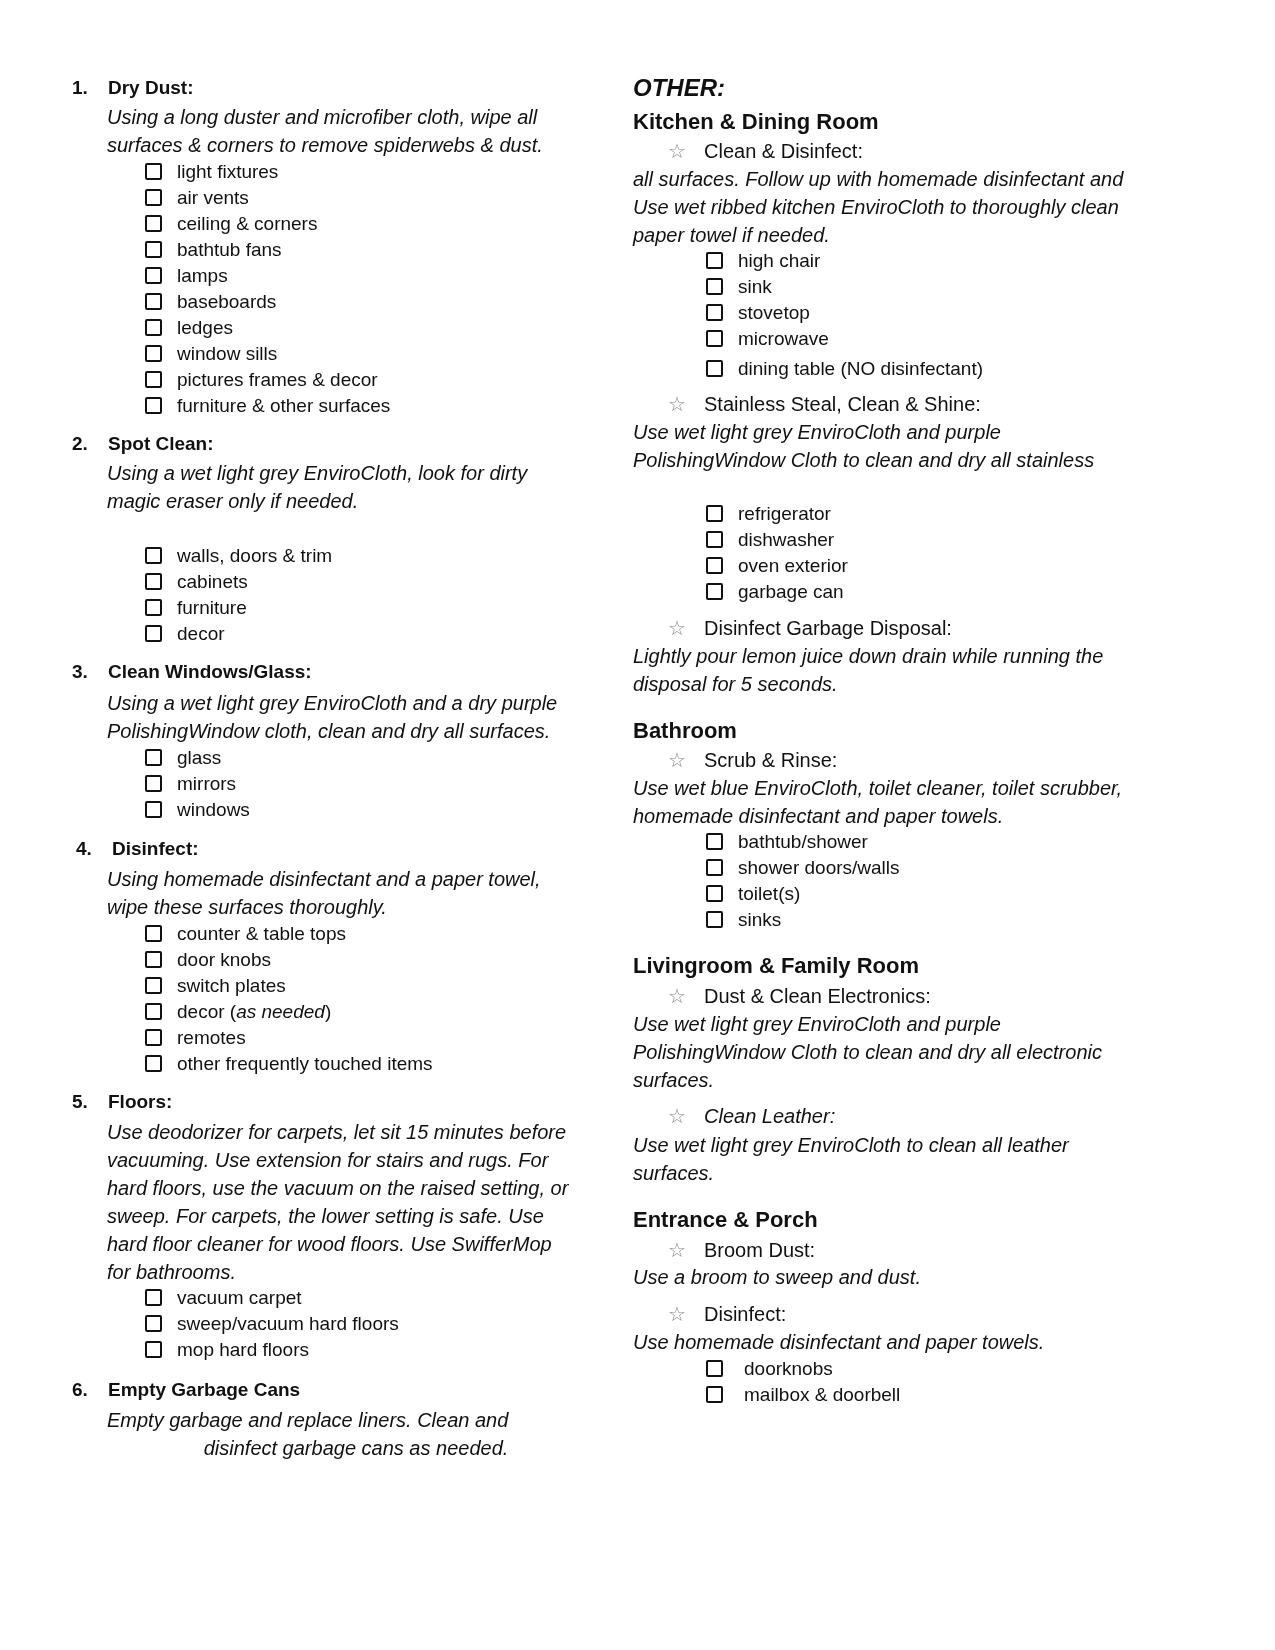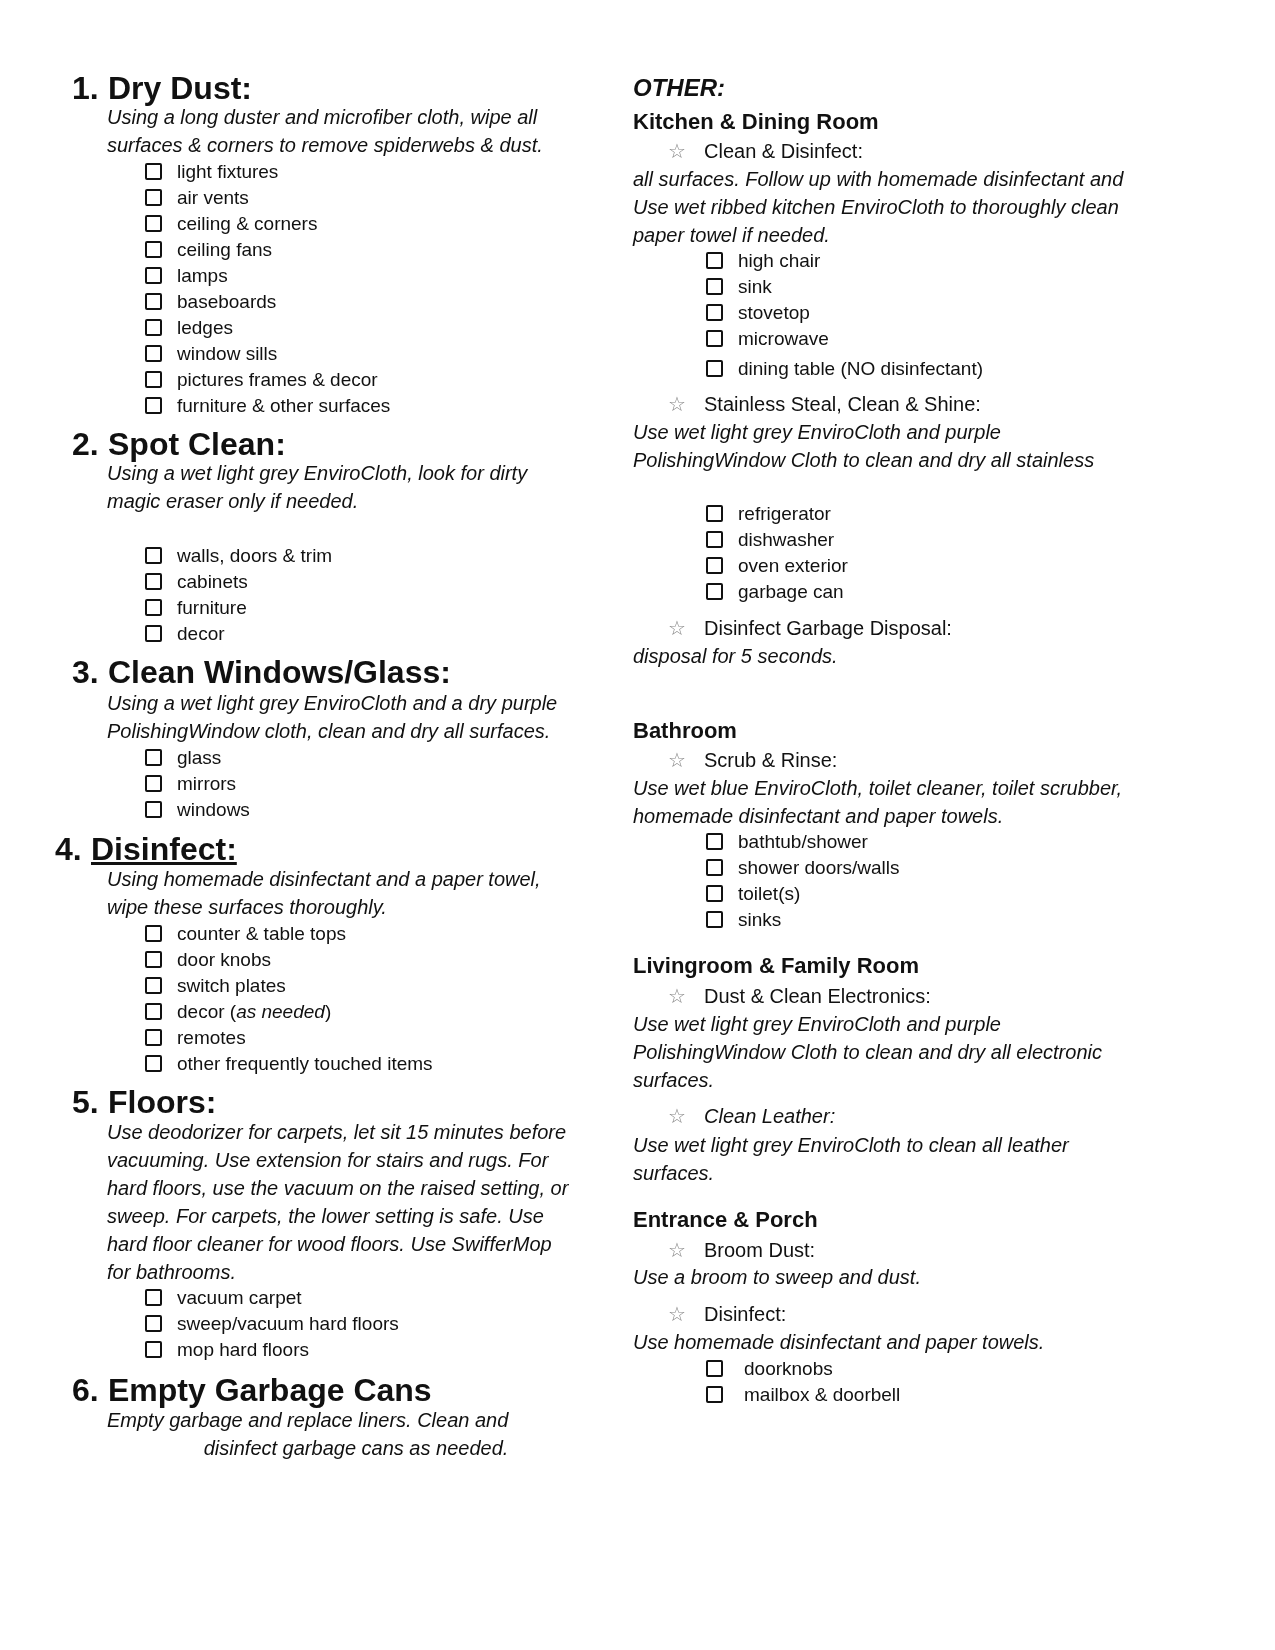--- a/index.html
+++ b/index.html
@@ -1,19 +1,19 @@
 <!DOCTYPE html>
 <html><head>
 <meta charset="utf-8">
 <style>
   html, body { margin:0; padding:0; background:#ffffff; }
   body { width:1275px; height:1650px; position:relative; overflow:hidden;
          font-family:"Liberation Sans", sans-serif; color:#111; }
   .abs { position:absolute; white-space:nowrap; }
-  .h1 { font-weight:bold; font-size:32px; line-height:30px; }
+  .h1 { font-weight:bold; font-size:19px; line-height:30px; }
   .num { width:36px; display:inline-block; }
   .desc { font-style:italic; font-size:20px; line-height:28px; }
   .item { font-size:19px; line-height:26px; }
   .cb { display:inline-block; width:13px; height:13px; border:2.5px solid #111; border-radius:2px;
         vertical-align:middle; margin-right:15px; position:relative; top:-1px; }
   .sect { font-weight:bold; font-size:22px; line-height:28px; }
   .other { font-weight:bold; font-style:italic; font-size:24px; line-height:30px; }
   .task { font-size:20px; line-height:26px; }
   .star { display:inline-block; width:22px; margin-right:14px; color:#888; font-size:20px; }
   .ital { font-style:italic; }
@@ -23,21 +23,21 @@
 
 <div class="abs h1" style="left:72px;top:73px;"><span class="num">1.</span><span>Dry Dust:</span></div>
 <div class="abs desc" style="left:107px;top:103px;">
     <div>Using a long duster and microfiber cloth, wipe all</div>
     <div>surfaces &amp; corners to remove spiderwebs &amp; dust.</div>
   </div>
 <div class="abs item" style="left:145px;top:159px;">
   <div><span class="cb"></span><span>light fixtures</span></div>
   <div><span class="cb"></span><span>air vents</span></div>
   <div><span class="cb"></span><span>ceiling &amp; corners</span></div>
-  <div><span class="cb"></span><span>ceiling fans</span></div>
+  <div><span class="cb"></span><span>bathtub fans</span></div>
   <div><span class="cb"></span><span>lamps</span></div>
   <div><span class="cb"></span><span>baseboards</span></div>
   <div><span class="cb"></span><span>ledges</span></div>
   <div><span class="cb"></span><span>window sills</span></div>
   <div><span class="cb"></span><span>pictures frames &amp; decor</span></div>
   <div><span class="cb"></span><span>furniture &amp; other surfaces</span></div>
 </div>
 
 <div class="abs h1" style="left:72px;top:429px;"><span class="num">2.</span><span>Spot Clean:</span></div>
 <div class="abs desc" style="left:107px;top:459px;">
@@ -55,21 +55,21 @@
 <div class="abs desc" style="left:107px;top:689px;">
     <div>Using a wet light grey EnviroCloth and a dry purple</div>
     <div>PolishingWindow cloth, clean and dry all surfaces.</div>
   </div>
 <div class="abs item" style="left:145px;top:745px;">
   <div><span class="cb"></span><span>glass</span></div>
   <div><span class="cb"></span><span>mirrors</span></div>
   <div><span class="cb"></span><span>windows</span></div>
 </div>
 
-<div class="abs h1" style="left:55px;top:834px;text-decoration:underline;"><span class="num">4.</span><span>Disinfect:</span></div>
+<div class="abs h1" style="left:76px;top:834px;"><span class="num">4.</span><span>Disinfect:</span></div>
 <div class="abs desc" style="left:107px;top:865px;">
     <div>Using homemade disinfectant and a paper towel,</div>
     <div>wipe these surfaces thoroughly.</div>
   </div>
 <div class="abs item" style="left:145px;top:921px;">
   <div><span class="cb"></span><span>counter &amp; table tops</span></div>
   <div><span class="cb"></span><span>door knobs</span></div>
   <div><span class="cb"></span><span>switch plates</span></div>
   <div><span class="cb"></span><span>decor (</span><span class="ital">as needed</span><span>)</span></div>
   <div><span class="cb"></span><span>remotes</span></div>
@@ -119,20 +119,21 @@
   <div>PolishingWindow Cloth to clean and dry all stainless</div>
 </div>
 <div class="abs item" style="left:706px;top:501px;">
   <div><span class="cb"></span><span>refrigerator</span></div>
   <div><span class="cb"></span><span>dishwasher</span></div>
   <div><span class="cb"></span><span>oven exterior</span></div>
   <div><span class="cb"></span><span>garbage can</span></div>
 </div>
 <div class="abs task" style="left:668px;top:615px;"><span class="star">☆</span><span>Disinfect Garbage Disposal:</span></div>
 <div class="abs desc" style="left:633px;top:642px;">
+  <div>Lightly pour lemon juice down drain while running the</div>
   <div>disposal for 5 seconds.</div>
 </div>
 
 <div class="abs sect" style="left:633px;top:717px;">Bathroom</div>
 <div class="abs task" style="left:668px;top:747px;"><span class="star">☆</span><span>Scrub &amp; Rinse:</span></div>
 <div class="abs desc" style="left:633px;top:774px;">
   <div>Use wet blue EnviroCloth, toilet cleaner, toilet scrubber,</div>
   <div>homemade disinfectant and paper towels.</div>
 </div>
 <div class="abs item" style="left:706px;top:829px;">

